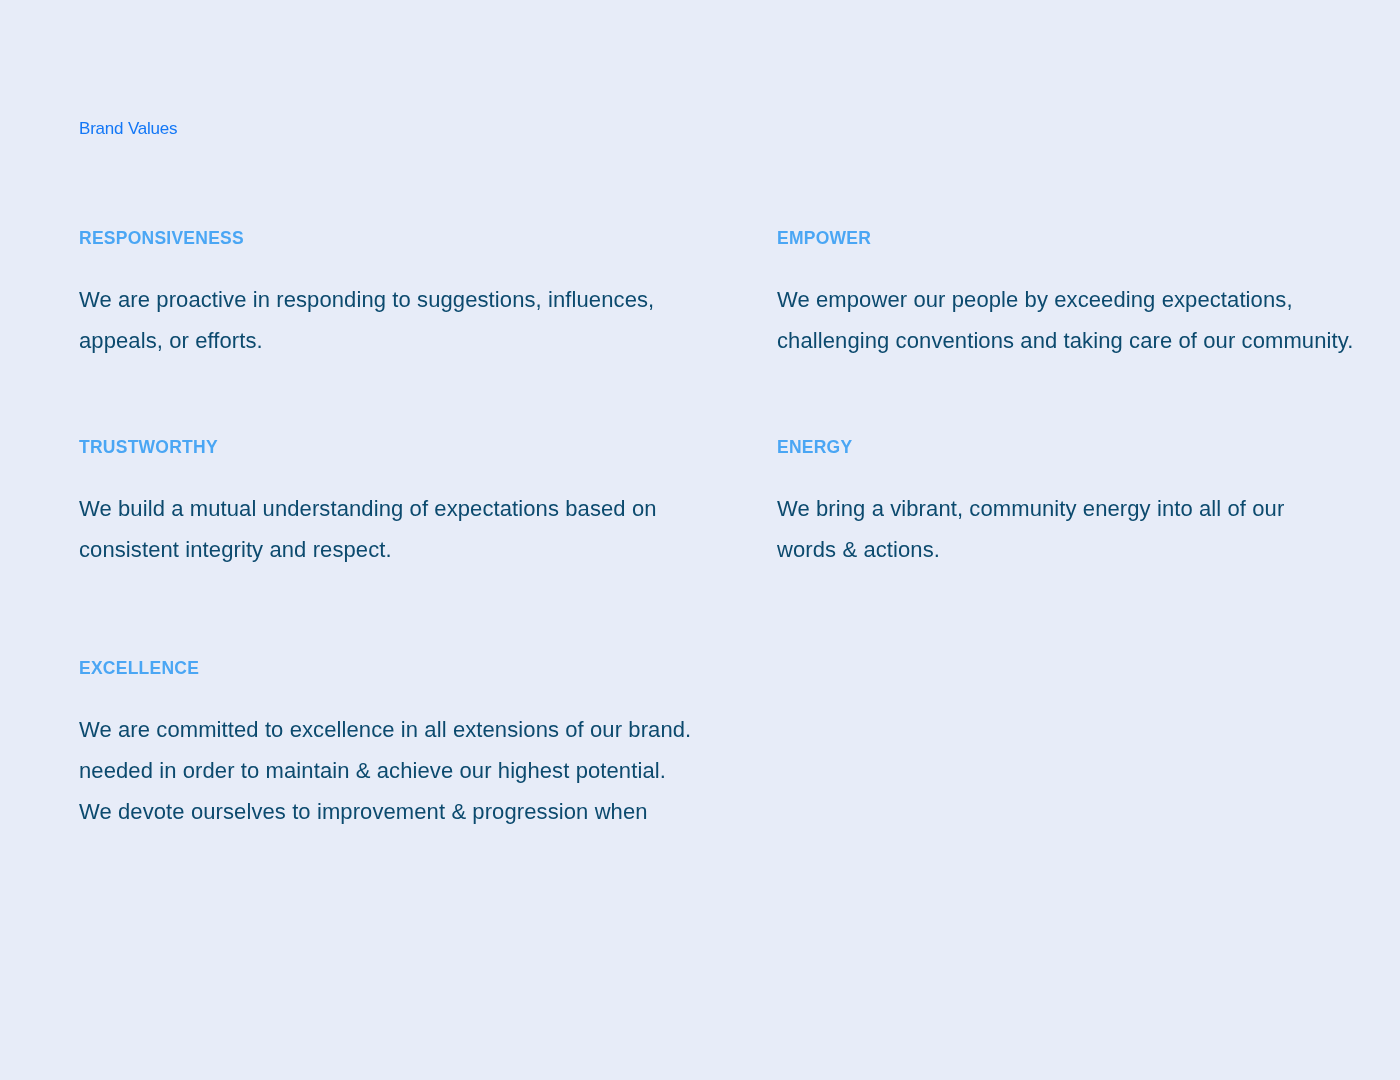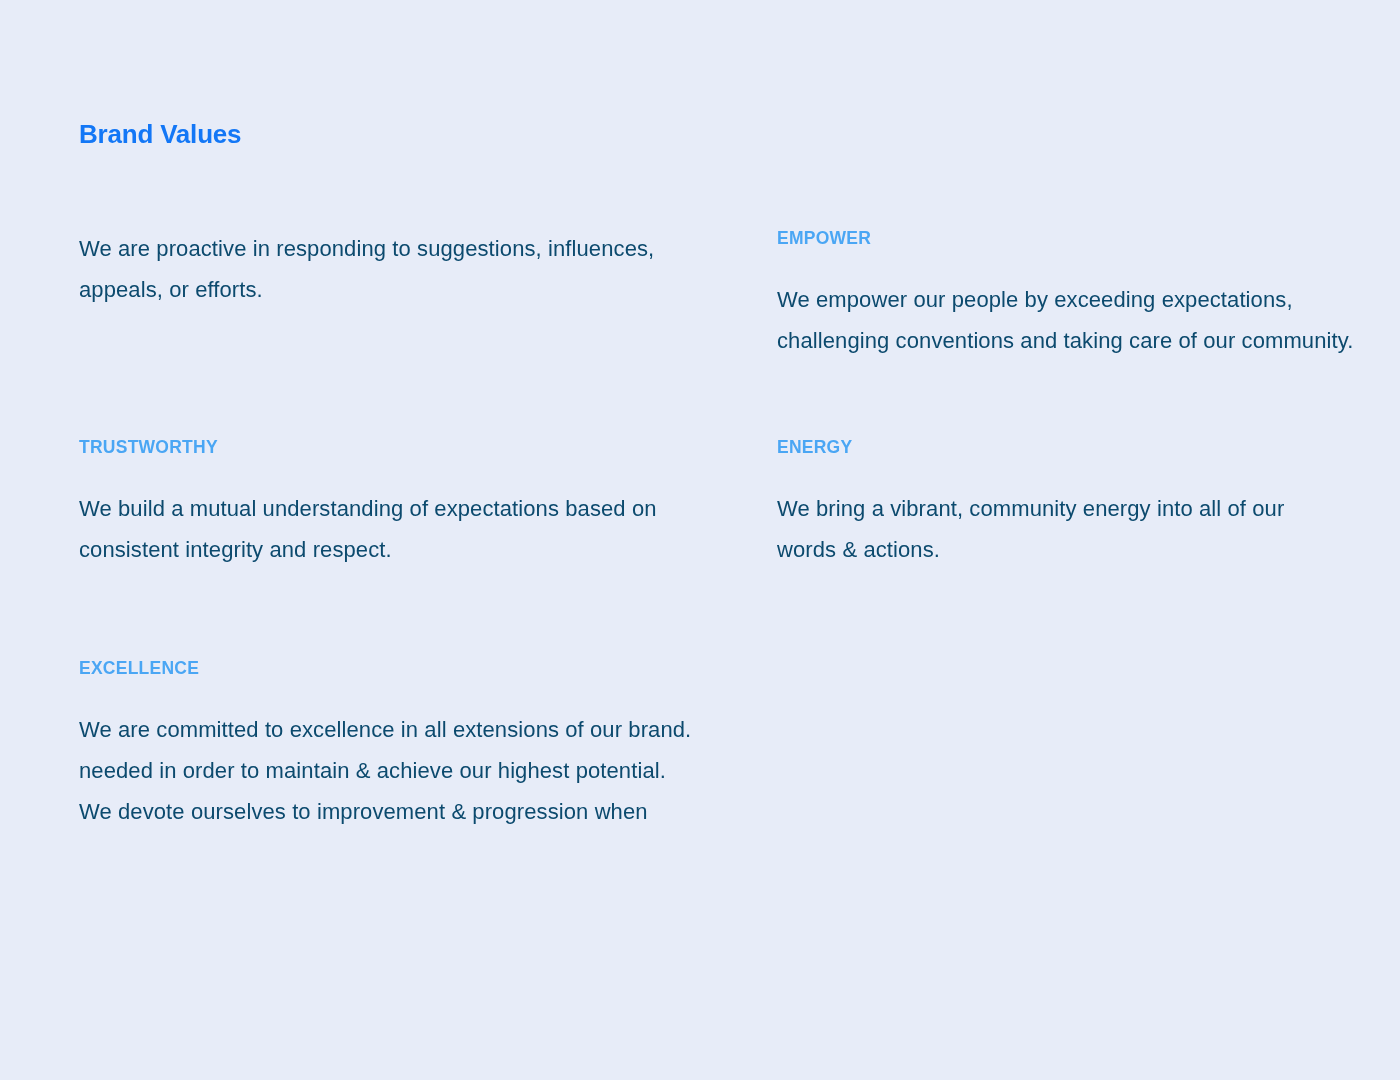--- a/index.html
+++ b/index.html
@@ -20,22 +20,22 @@
     width: 1400px;
     height: 1080px;
     box-sizing: border-box;
     padding: 0 60px 0 79px;
   }
 
   .section-title {
     position: absolute;
     left: 79px;
     top: 119px;
-    font-size: 26px;
-    font-weight: 700;
+    font-size: 17px;
+    font-weight: 400;
     letter-spacing: -0.2px;
     color: #1377f6;
     line-height: 1.2;
     margin: 0;
   }
 
   .values-grid {
     position: absolute;
     left: 79px;
     top: 228px;
@@ -86,20 +86,21 @@
 </head>
 <body>
 
 <div class="page">
 
   <h2 class="section-title">Brand Values</h2>
 
   <div class="values-grid">
 
     <div class="value-block">
+      <h3 class="value-heading">RESPONSIVENESS</h3>
       <p class="value-body">
         <span class="ln">We are proactive in responding to suggestions, influences,</span>
         <span class="ln">appeals, or efforts.</span>
       </p>
     </div>
 
     <div class="value-block">
       <h3 class="value-heading">EMPOWER</h3>
       <p class="value-body">
         <span class="ln">We empower our people by exceeding expectations,</span>

